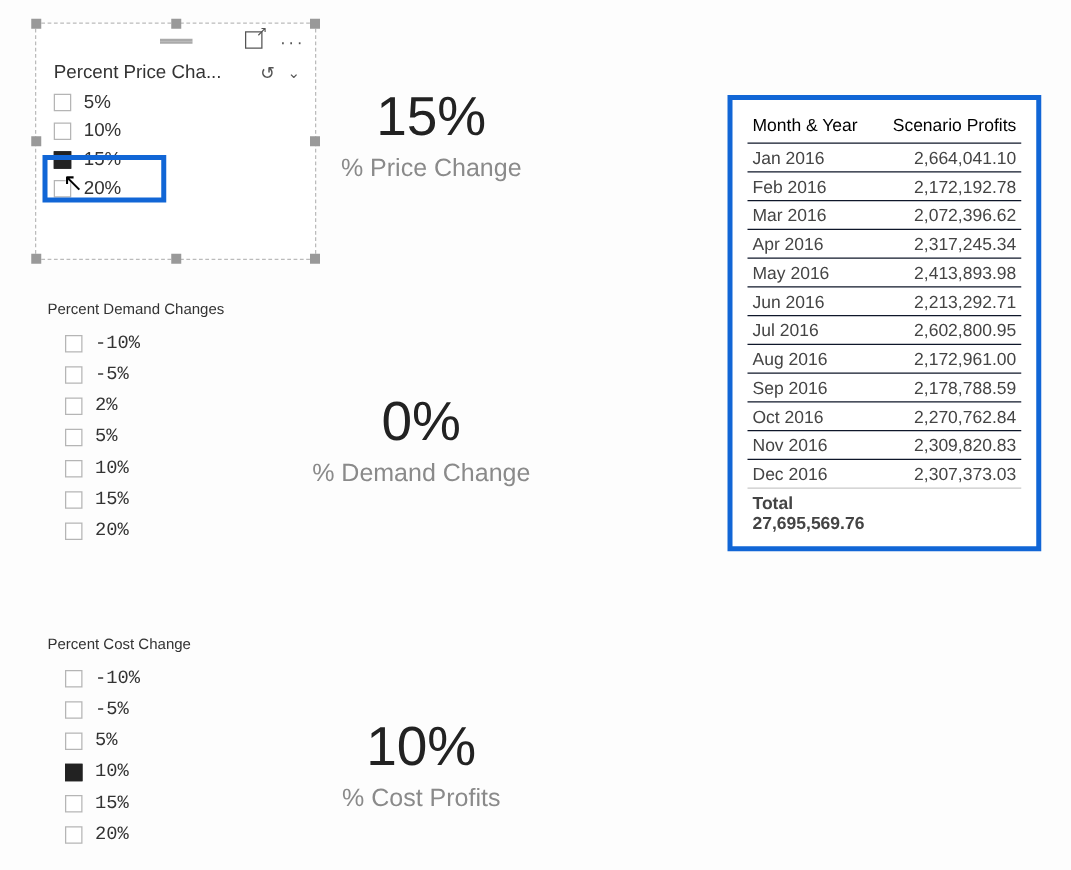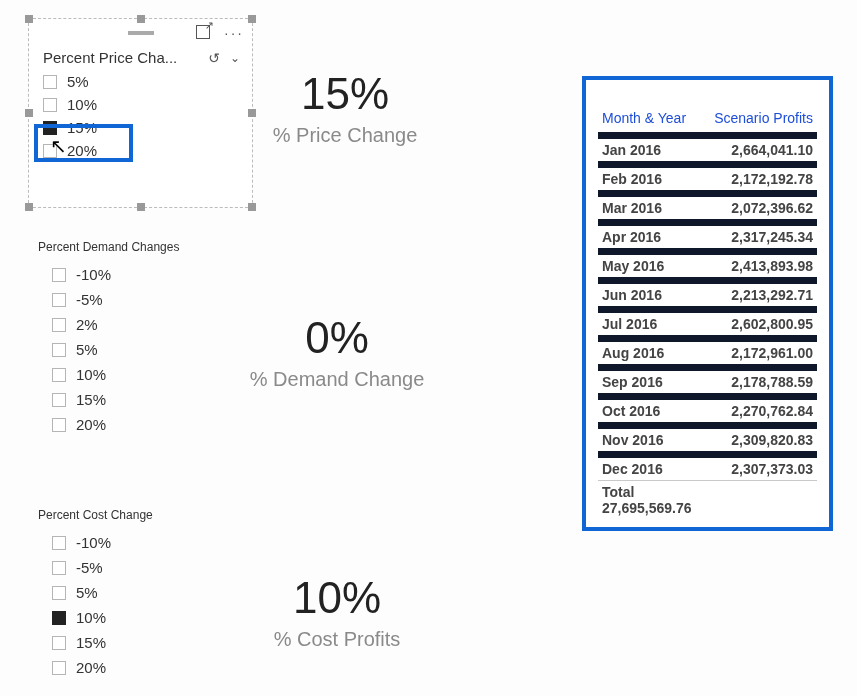--- a/index.html
+++ b/index.html
@@ -134,21 +134,21 @@
     transform: translateY(-2px);
   }
 
   
   .slicer {
     position:absolute;
     left:38px;
     width:210px;
   }
   .slicer .title { font-size:12px; color:#333; margin-bottom:8px; }
-  .slicer .slicer-item { padding:4px 0; }
+  .slicer .slicer-item { padding:4px 0;font-family:Liberation Mono, monospace; }
   #slicer-demand { top: 240px; }
   #slicer-cost   { top: 508px; }
 
   
   .card {
     position:absolute;
     text-align:center;
     width:210px;
   }
   .card .big {
@@ -173,31 +173,29 @@
     top:76px;
     width:251px;
     border:4px solid #1166d6;
     background:#fff;
     padding:12px 12px 8px 12px;
     font-size:14px;
   }
   .profit-table .thead {
     display:flex;
     justify-content:space-between;
-    color:#1d4ed8;
+    color:#000000;
     padding: 0 4px 6px 4px;
-    margin-top: 18px;
   }
   .profit-table .row {
     display:flex;
     justify-content:space-between;
-    border-top:7px solid #0f172a;
+    border-top:1px solid #0f172a;
     padding:3px 4px;
     color:#444;
-    font-weight:bold;
   }
   .profit-table .total {
     font-weight:700;
     border-top:1px solid #c9c9c9;
     flex-direction:column;
   }
 </style>
 </head>
 <body>
 

